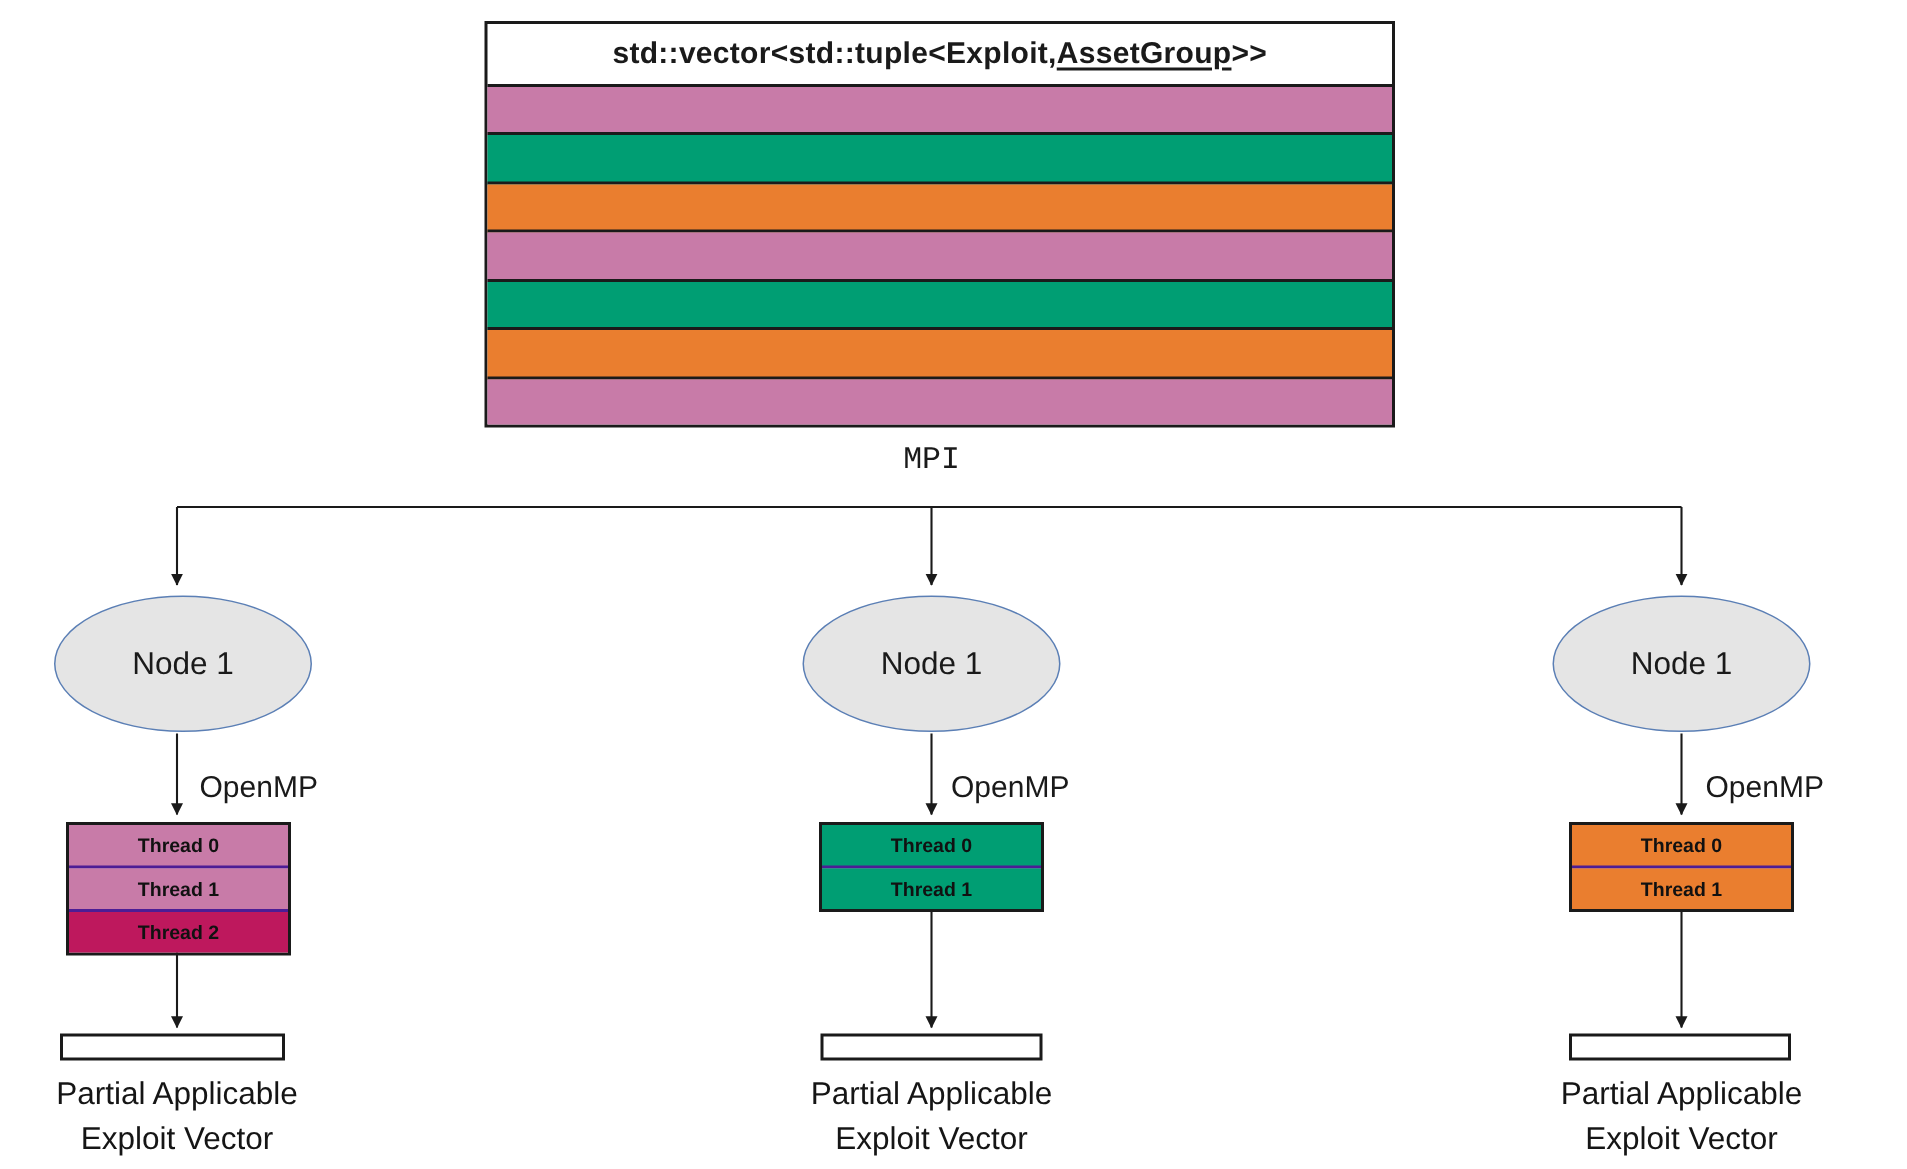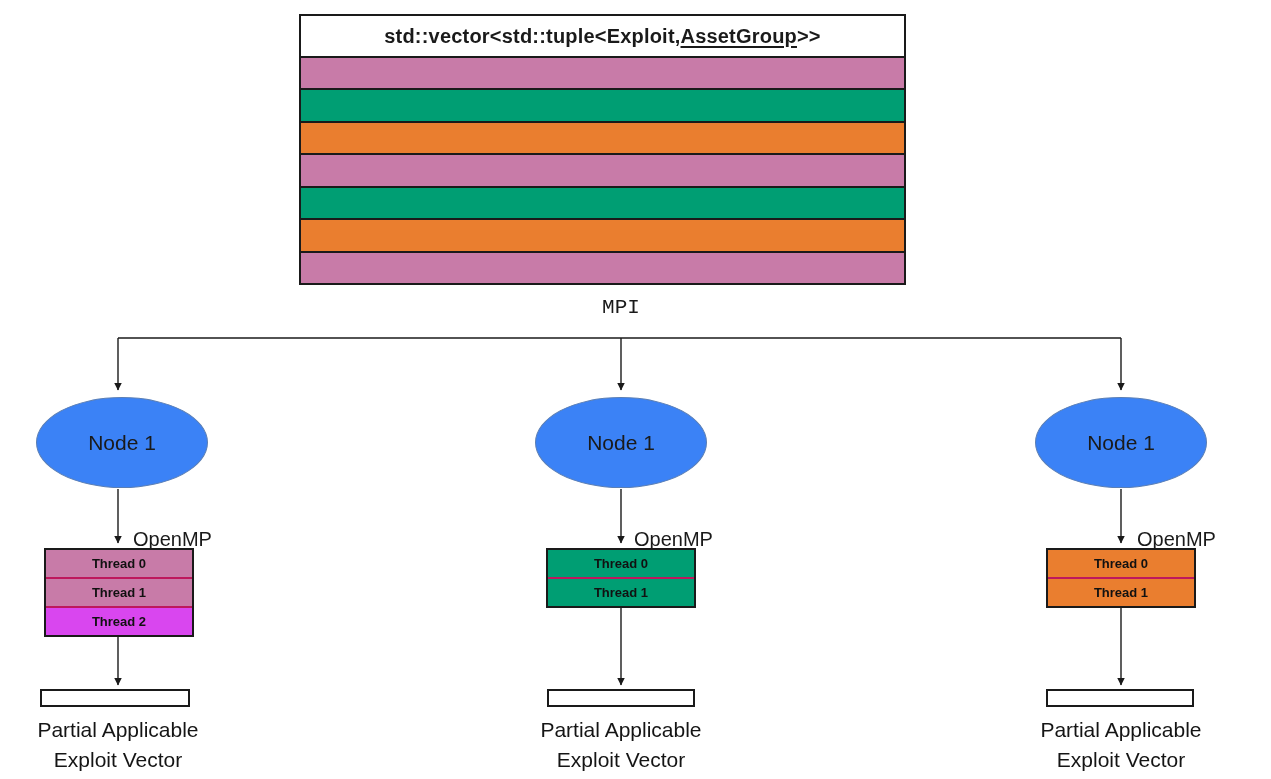--- a/index.html
+++ b/index.html
@@ -2,21 +2,21 @@
 <html><head>
 <meta charset="utf-8">
 <style>
   html,body { margin:0; padding:0; background:#ffffff; }
   .canvas {
     position:relative; width:1271px; height:779px; background:#ffffff;
     font-family:"Liberation Sans", sans-serif; color:#1a1a1a; overflow:hidden;
   }
   
   .stack {
-    position:absolute; left:299px; top:14px; width:607px; height:271px;
+    position:absolute; left:323px; top:14px; width:607px; height:271px;
     border:2px solid #1a1a1a; box-sizing:border-box; background:#fff;
     display:flex; flex-direction:column;
   }
   .stack-title {
     height:40px; flex:0 0 40px; border-bottom:2px solid #1a1a1a;
     display:flex; align-items:center; justify-content:center;
     font-weight:bold; font-size:20px; letter-spacing:0.2px;
   }
   .misspell {
     text-decoration-line:underline; text-decoration-style:wavy;
@@ -26,34 +26,34 @@
   }
   .stack-rows { flex:1; display:flex; flex-direction:column; }
   .stack-row { flex:1; border-bottom:2px solid #1a1a1a; }
   .stack-row:last-child { border-bottom:none; }
   
   .mpi-label {
     position:absolute; left:561px; top:296px; width:120px; text-align:center;
     font-size:21px;
     font-family:Liberation Mono, monospace;
   }
-  .openmp-label { position:absolute; top:528px; font-size:20px; }
+  .openmp-label { position:absolute; top:514px; font-size:20px; }
   
   .node-ellipse {
     position:absolute; top:397px; width:172px; height:91px; box-sizing:border-box;
-    border:1.4px solid #5b7fb5; border-radius:50%; background:#3b82f6;
+    border:1.4px solid #5b7fb5; border-radius:50%; background:#e5e5e5;
     display:flex; align-items:center; justify-content:center; font-size:21px;
   }
   
   .thread-box {
     position:absolute; top:548px; width:150px; box-sizing:border-box;
     border:2px solid #1a1a1a;
   }
   .thread-row {
-    height:27px; border-bottom:2px solid #be185d;
+    height:27px; border-bottom:2px solid #4c1d95;
     display:flex; align-items:center; justify-content:center;
     font-weight:bold; font-size:13px; color:#111;
   }
   .thread-row:last-child { border-bottom:none; }
   
   .out-box {
     position:absolute; top:689px; height:18px; box-sizing:border-box;
     border:2px solid #1a1a1a; background:#fff;
   }
   .caption {
@@ -119,21 +119,21 @@
     <span>Node 1</span>
   </div>
 
   <div class="openmp-label" style="left:133px">OpenMP</div>
   <div class="openmp-label" style="left:634px">OpenMP</div>
   <div class="openmp-label" style="left:1137px">OpenMP</div>
 
   <div class="thread-box" style="left:44px">
       <div class="thread-row" style="background: rgb(200, 123, 168);">Thread 0</div>
       <div class="thread-row" style="background: rgb(200, 123, 168);">Thread 1</div>
-      <div class="thread-row" style="background: #d946ef;">Thread 2</div>
+      <div class="thread-row" style="background: #be185d;">Thread 2</div>
     </div>
   <div class="thread-box" style="left:546px">
       <div class="thread-row" style="background: rgb(0, 158, 115);">Thread 0</div>
       <div class="thread-row" style="background: rgb(0, 158, 115);">Thread 1</div>
     </div>
   <div class="thread-box" style="left:1046px">
       <div class="thread-row" style="background: rgb(234, 126, 47);">Thread 0</div>
       <div class="thread-row" style="background: rgb(234, 126, 47);">Thread 1</div>
     </div>
 

